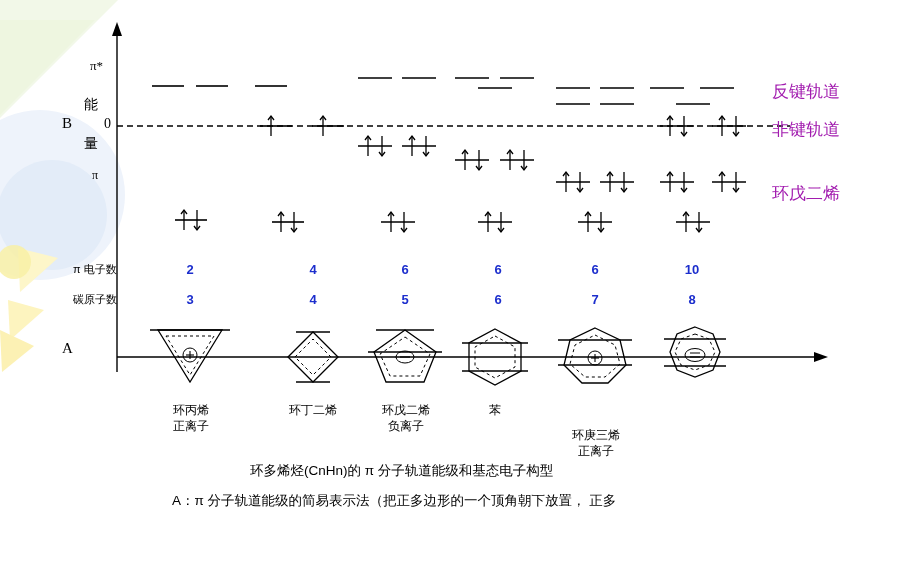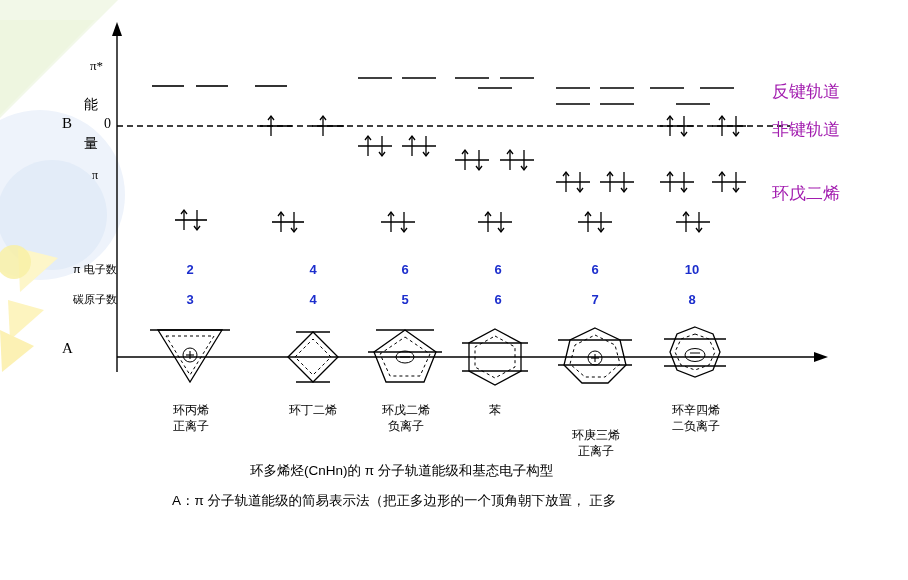--- a/index.html
+++ b/index.html
@@ -301,19 +301,17 @@
   <div class="blue-num abs" style="left:672px; top:292px; width:40px;">8</div>
 
   <div class="mol-name abs" style="left:145px; top:402px; width:92px;">环丙烯
 正离子</div>
   <div class="mol-name abs" style="left:265px; top:402px; width:96px;">环丁二烯</div>
   <div class="mol-name abs" style="left:357px; top:402px; width:98px;">环戊二烯
 负离子</div>
   <div class="mol-name abs" style="left:462px; top:402px; width:66px;">苯</div>
   <div class="mol-name abs" style="left:549px; top:402px; width:94px;margin-top:25px;">环庚三烯
 正离子</div>
-  <div class="mol-name abs" style="left:648px; top:402px; width:96px;">环辛四烯
-二负离子</div>
 
   <div class="caption abs" style="left:250px; top:462px;">环多烯烃(CnHn)的 π 分子轨道能级和基态电子构型</div>
   <div class="caption abs" style="left:172px; top:492px;">A：π 分子轨道能级的简易表示法（把正多边形的一个顶角朝下放置， 正多</div>
 
 </div>
 
 </body></html>

